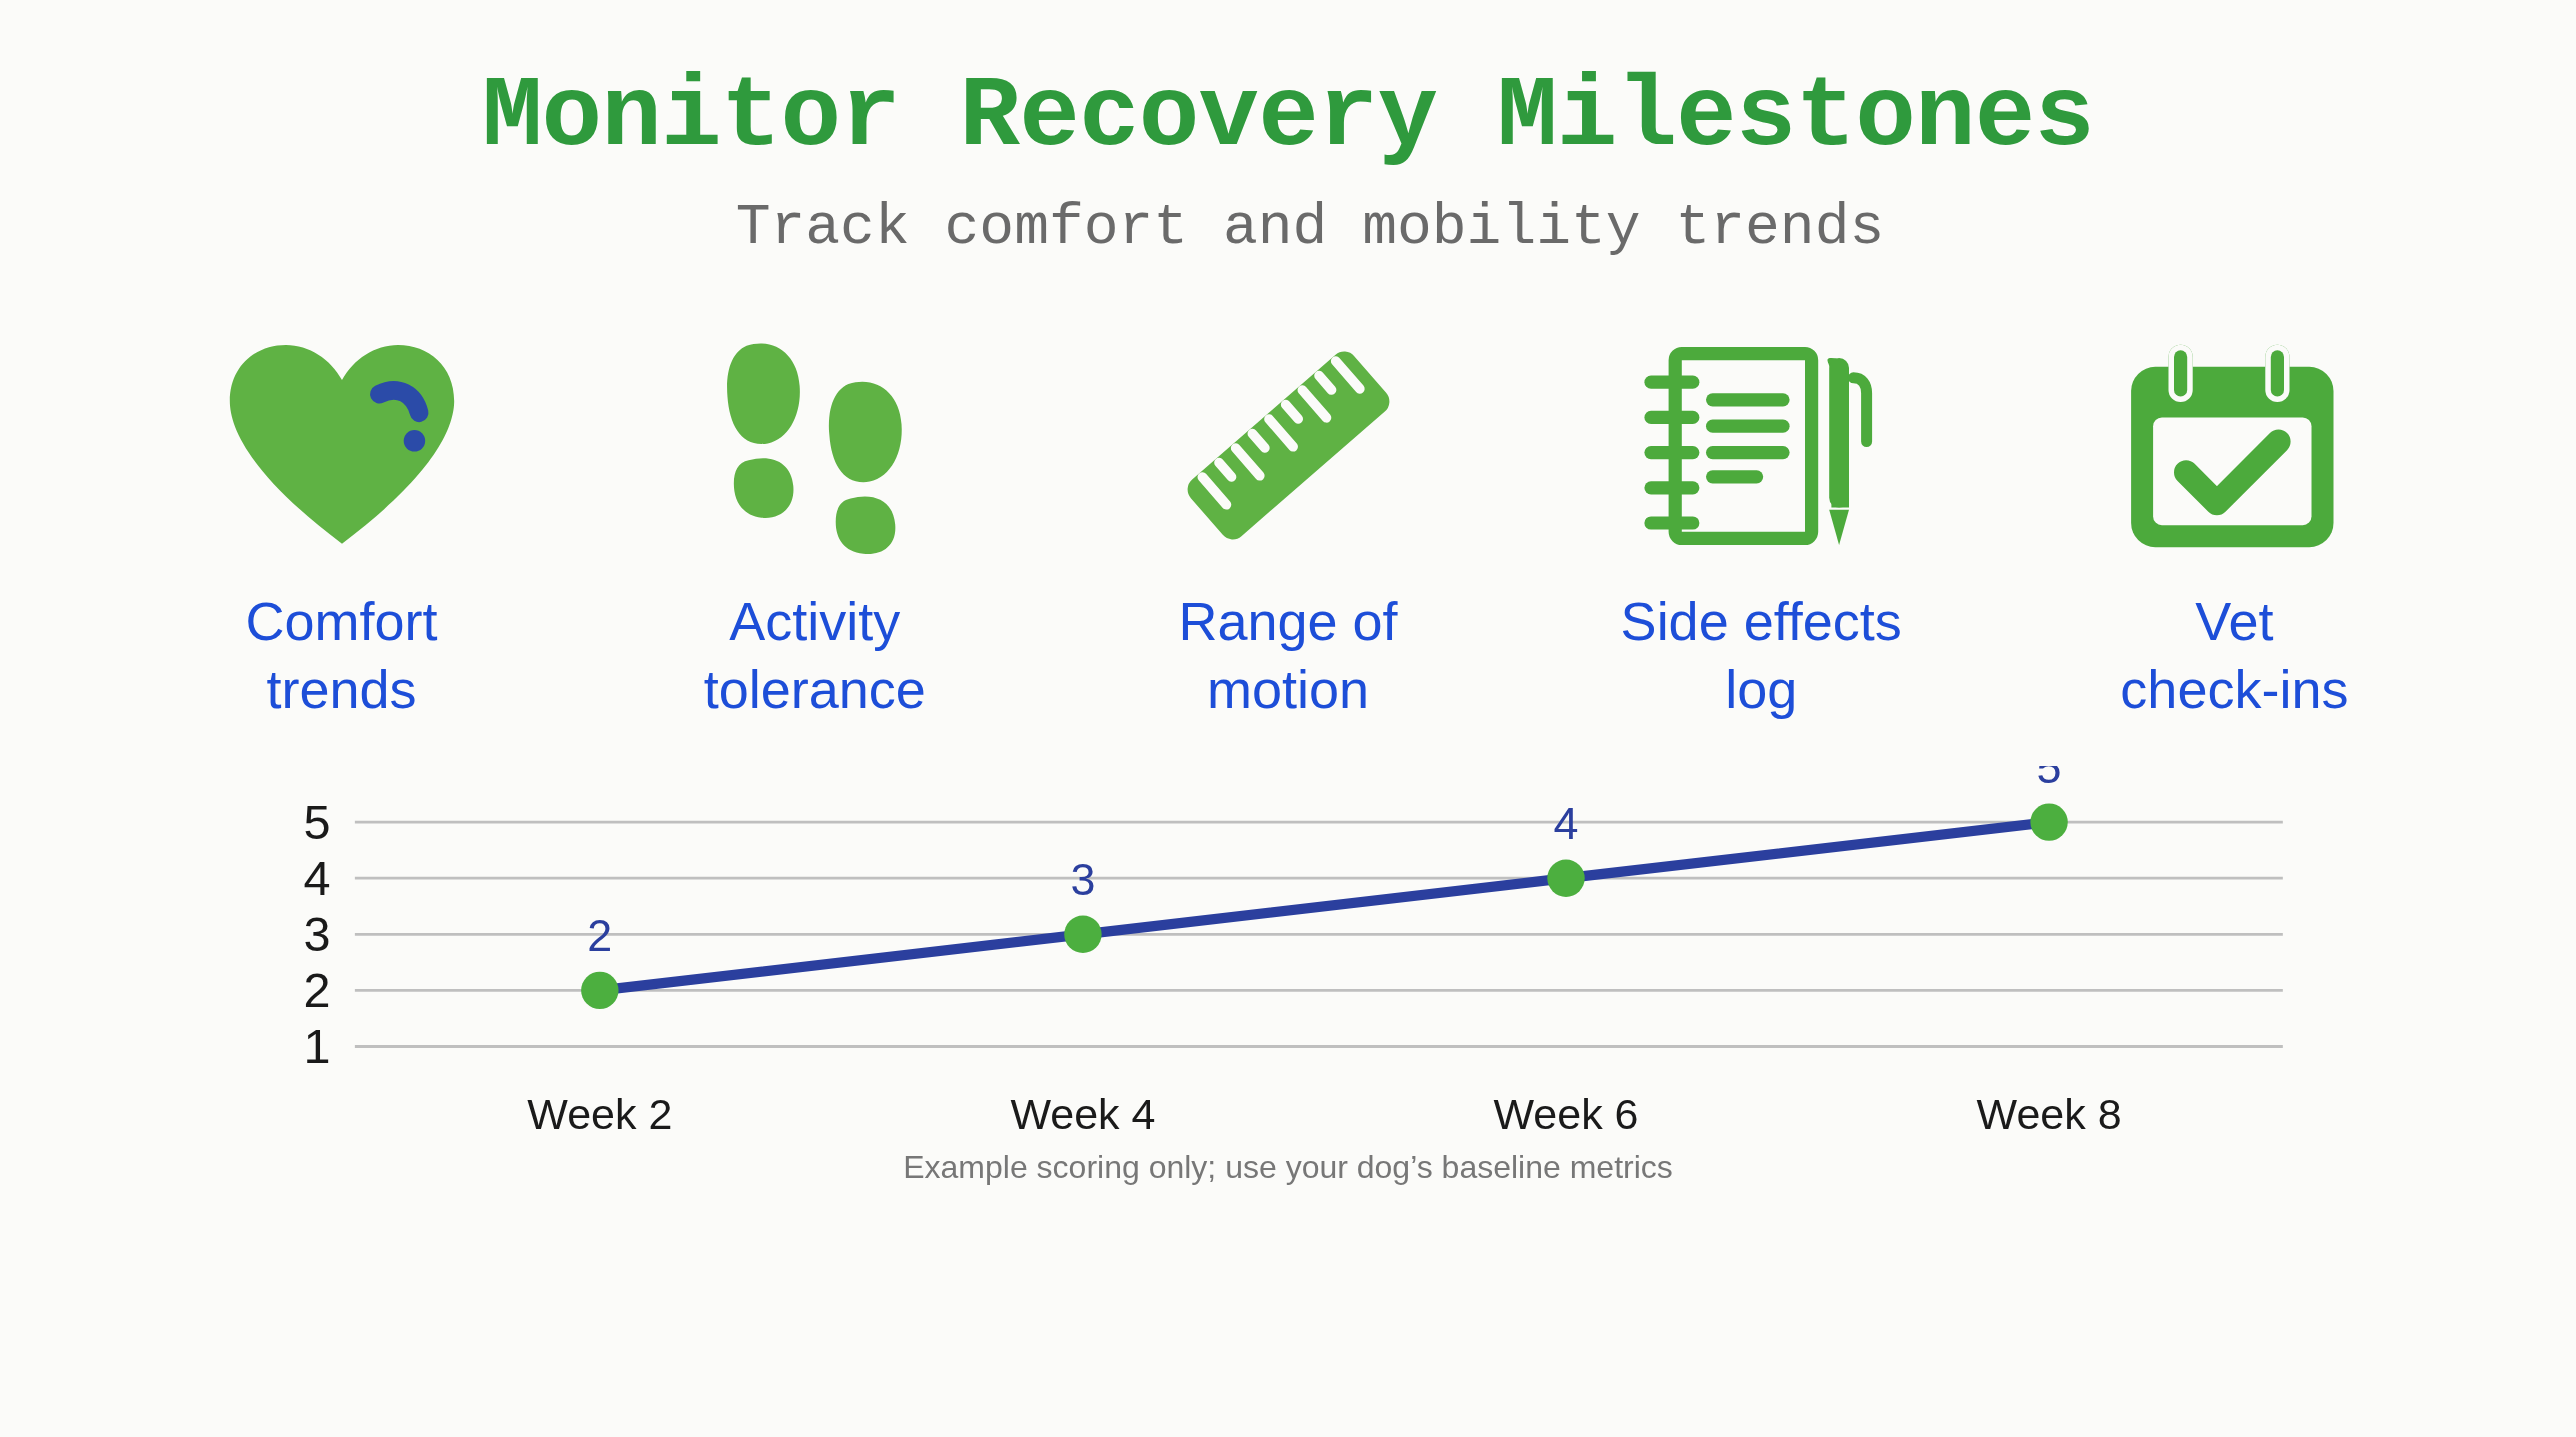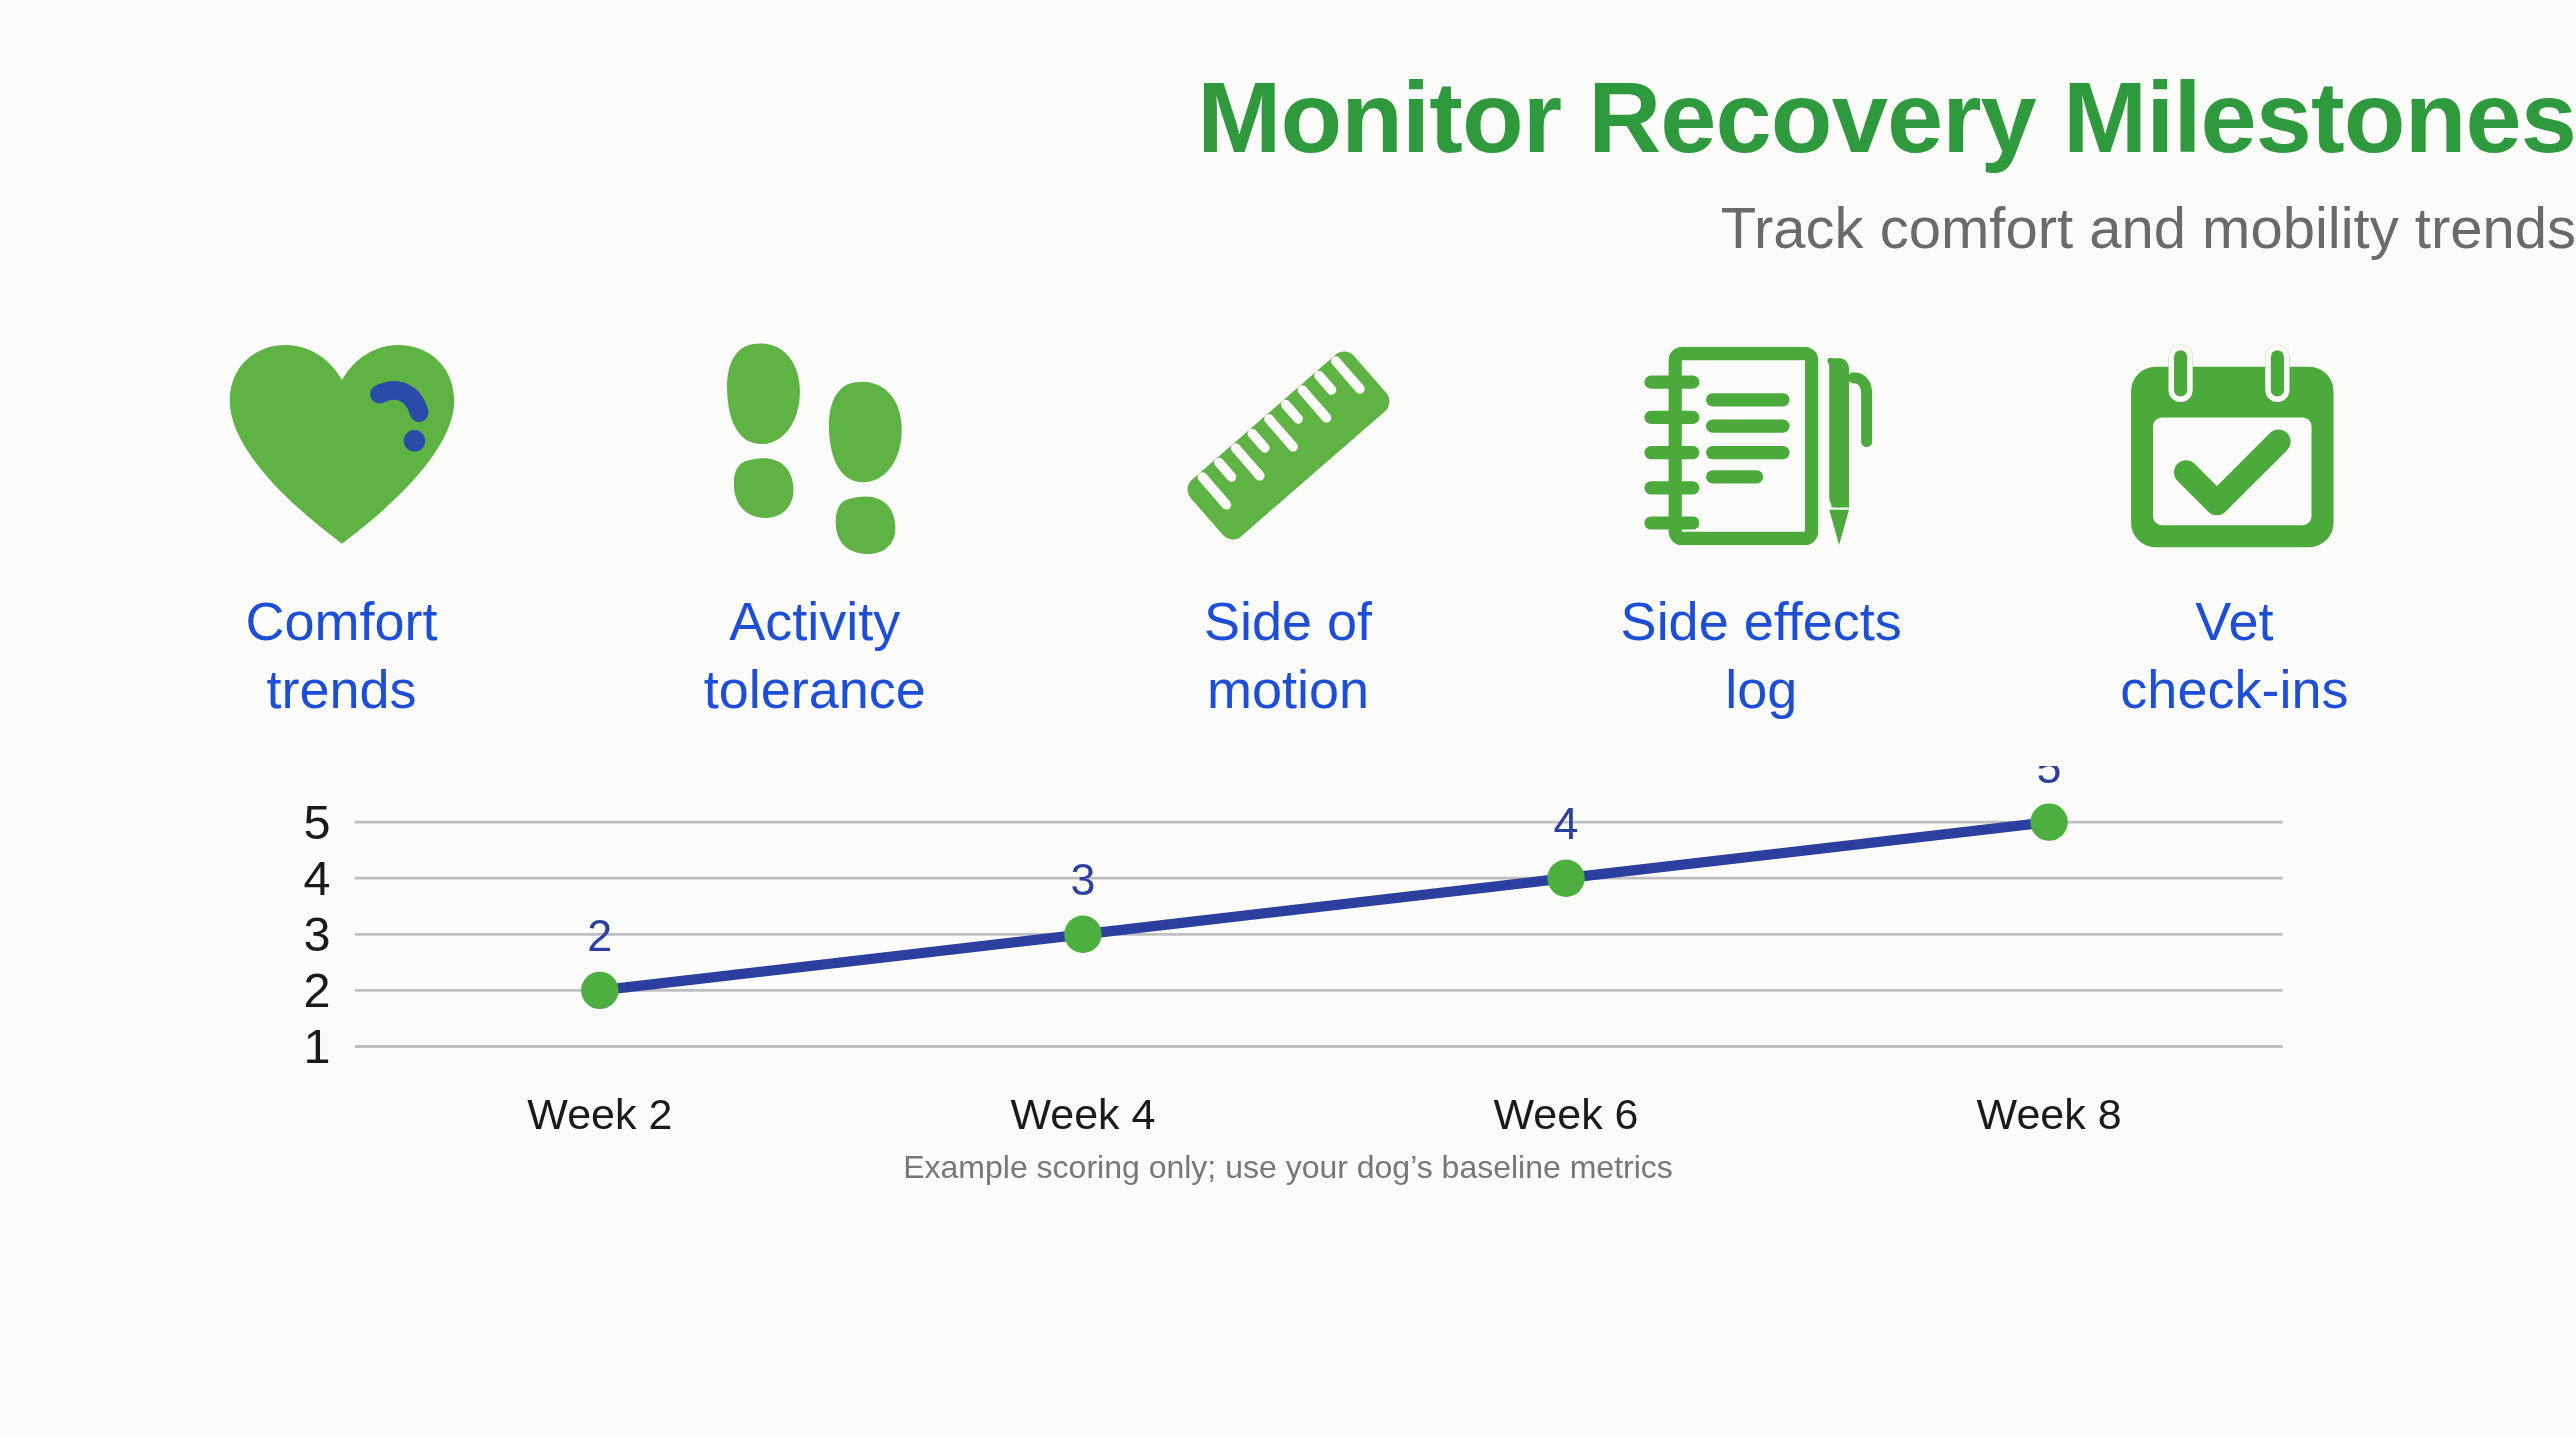--- a/index.html
+++ b/index.html
@@ -15,21 +15,22 @@
     position: relative;
     width: 2576px;
     height: 1438px;
     background: #fbfbf9;
     overflow: hidden;
   }
 
   
   .header {
     padding-top: 64px;
-    text-align: right;
+    text-align: center;
+    font-family: Liberation Mono, monospace;
   }
   .title {
     font-size: 101px;
     font-weight: 700;
     color: #2f9a3d;
     letter-spacing: -0.9px;
     line-height: 1.05;
     margin: 0;
   }
   .subtitle {
@@ -179,21 +180,21 @@
               <rect x="54" y="33" width="4.4" height="21" rx="2.2"></rect>
               <rect x="64" y="33" width="4.4" height="13" rx="2.2"></rect>
               <rect x="74" y="33" width="4.4" height="21" rx="2.2"></rect>
               <rect x="84" y="33" width="4.4" height="13" rx="2.2"></rect>
               <rect x="94" y="33" width="4.4" height="21" rx="2.2"></rect>
             </g>
           </g>
         </svg>
       </div>
       <div class="icon-label">
-        <div>Side of</div>
+        <div>Range of</div>
         <div>motion</div>
       </div>
     </div>
 
     <div class="icon-card">
       <div class="icon-box">
         <svg width="248" height="220" viewBox="0 0 112 100" xmlns="http://www.w3.org/2000/svg" aria-hidden="true">
           <g fill="none" stroke="#4caa3c" stroke-width="6" stroke-linecap="round" stroke-linejoin="round">
             <rect x="17" y="8" width="62" height="84" rx="3"></rect>
             <line x1="6" y1="21" x2="25" y2="21"></line>

